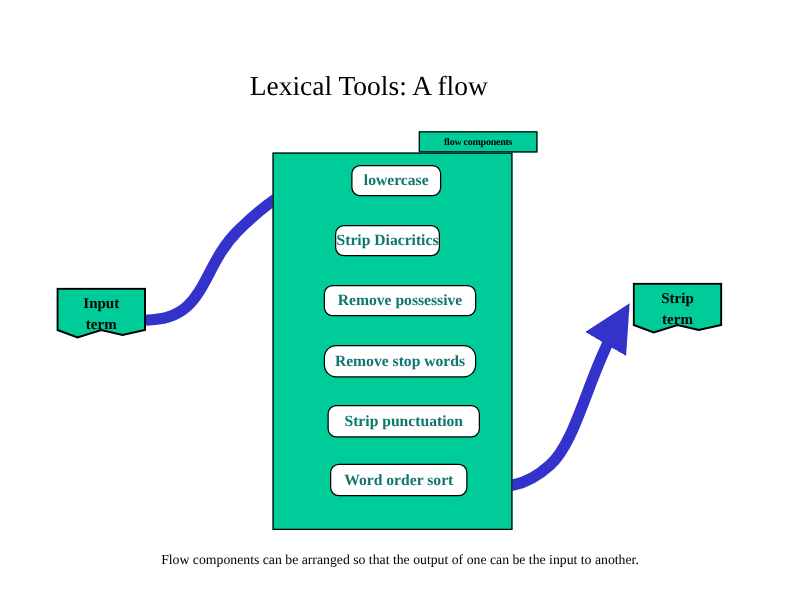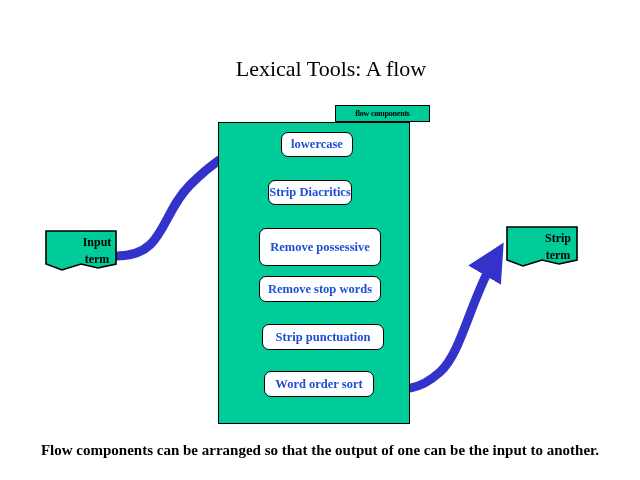--- a/index.html
+++ b/index.html
@@ -5,26 +5,26 @@
   html,body{margin:0;padding:0;}
   body{
     width:640px;height:480px;background:#ffffff;
     font-family:"Liberation Serif", serif;
     overflow:hidden;position:relative;
   }
   #stage{position:absolute;left:0;top:0;width:640px;height:480px;}
 
   .title{
     position:absolute;left:0;top:56px;width:590px;text-align:center;
-    font-size:22px;color:#000;font-family:"Liberation Serif",serif;padding-left:36px;
+    font-size:22px;color:#000;font-family:"Liberation Serif",serif;
   }
 
   .caption{
     position:absolute;left:0;top:442px;width:640px;text-align:center;
-    font-size:15px;font-weight:bold;color:#000;
+    font-size:11px;font-weight:normal;color:#000;
     font-family:"Liberation Serif",serif;
   }
 
   
   .panel{
     position:absolute;left:218px;top:122px;width:192px;height:302px;
     background:#00cc99;border:1.5px solid #000;box-sizing:border-box;
   }
   .panel-tab{
     position:absolute;left:335px;top:105px;width:95px;height:17px;
@@ -32,35 +32,35 @@
     font-size:8px;font-weight:bold;color:#000;
     display:flex;align-items:center;justify-content:center;
     font-family:"Liberation Serif",serif;letter-spacing:-.2px;
   }
 
   
   .step{
     position:absolute;background:#ffffff;border:1.3px solid #000;
     border-radius:7px;box-sizing:border-box;
     display:flex;align-items:center;justify-content:center;
-    font-size:12.5px;font-weight:bold;color:#1d4ed8;
+    font-size:12.5px;font-weight:bold;color:#0f766e;
     font-family:"Liberation Serif",serif;white-space:nowrap;
   }
 
   
   .terminal{
     position:absolute;width:72px;height:46px;
   }
   .terminal .shape{
     position:absolute;left:0;top:0;width:72px;height:46px;
   }
   .terminal .label{
     position:absolute;left:0;top:4px;width:72px;
     text-align:center;font-size:12px;font-weight:bold;color:#000;
-    line-height:17px;font-family:"Liberation Serif",serif;padding-left:16px;
+    line-height:17px;font-family:"Liberation Serif",serif;
   }
 
   svg.arrows{position:absolute;left:0;top:0;width:640px;height:480px;
              pointer-events:none;}
 </style>
 </head>
 <body>
 
 <div id="stage">
 
@@ -91,23 +91,23 @@
     <path d="M 372 385 C 405 392 420 390 440 372 C 462 352 470 300 497 254" fill="none" stroke="#3333cc" stroke-width="9" stroke-linecap="round" marker-end="url(#ahbig)"></path>
   </svg>
 
   <div class="panel"></div>
   <div class="panel-tab">flow components</div>
 
   <div class="step" style="left:281px;top:132px;width:72px;height:25px;">lowercase</div>
 
   <div class="step" style="left:268px;top:180px;width:84px;height:25px;">Strip Diacritics</div>
 
-  <div class="step" style="left:259px;top:228px;width:122px;height:38px;">Remove possessive</div>
+  <div class="step" style="left:259px;top:228px;width:122px;height:25px;">Remove possessive</div>
 
-  <div class="step" style="left:259px;top:276px;width:122px;height:26px;">Remove stop words</div>
+  <div class="step" style="left:259px;top:276px;width:122px;height:26px;border-radius:10px;">Remove stop words</div>
 
   <div class="step" style="left:262px;top:324px;width:122px;height:26px;">Strip punctuation</div>
 
   <div class="step" style="left:264px;top:371px;width:110px;height:26px;">Word order sort</div>
 
   <div class="terminal" style="left:45px;top:230px;">
     <svg class="shape" viewBox="0 0 72 46">
       <path d="M 1 1 L 71 1 L 71 34 L 53 38 L 36 34 L 17 40 L 1 34 Z" fill="#00cc99" stroke="#000000" stroke-width="1.6" stroke-linejoin="miter"></path>
     </svg>
     <div class="label">

